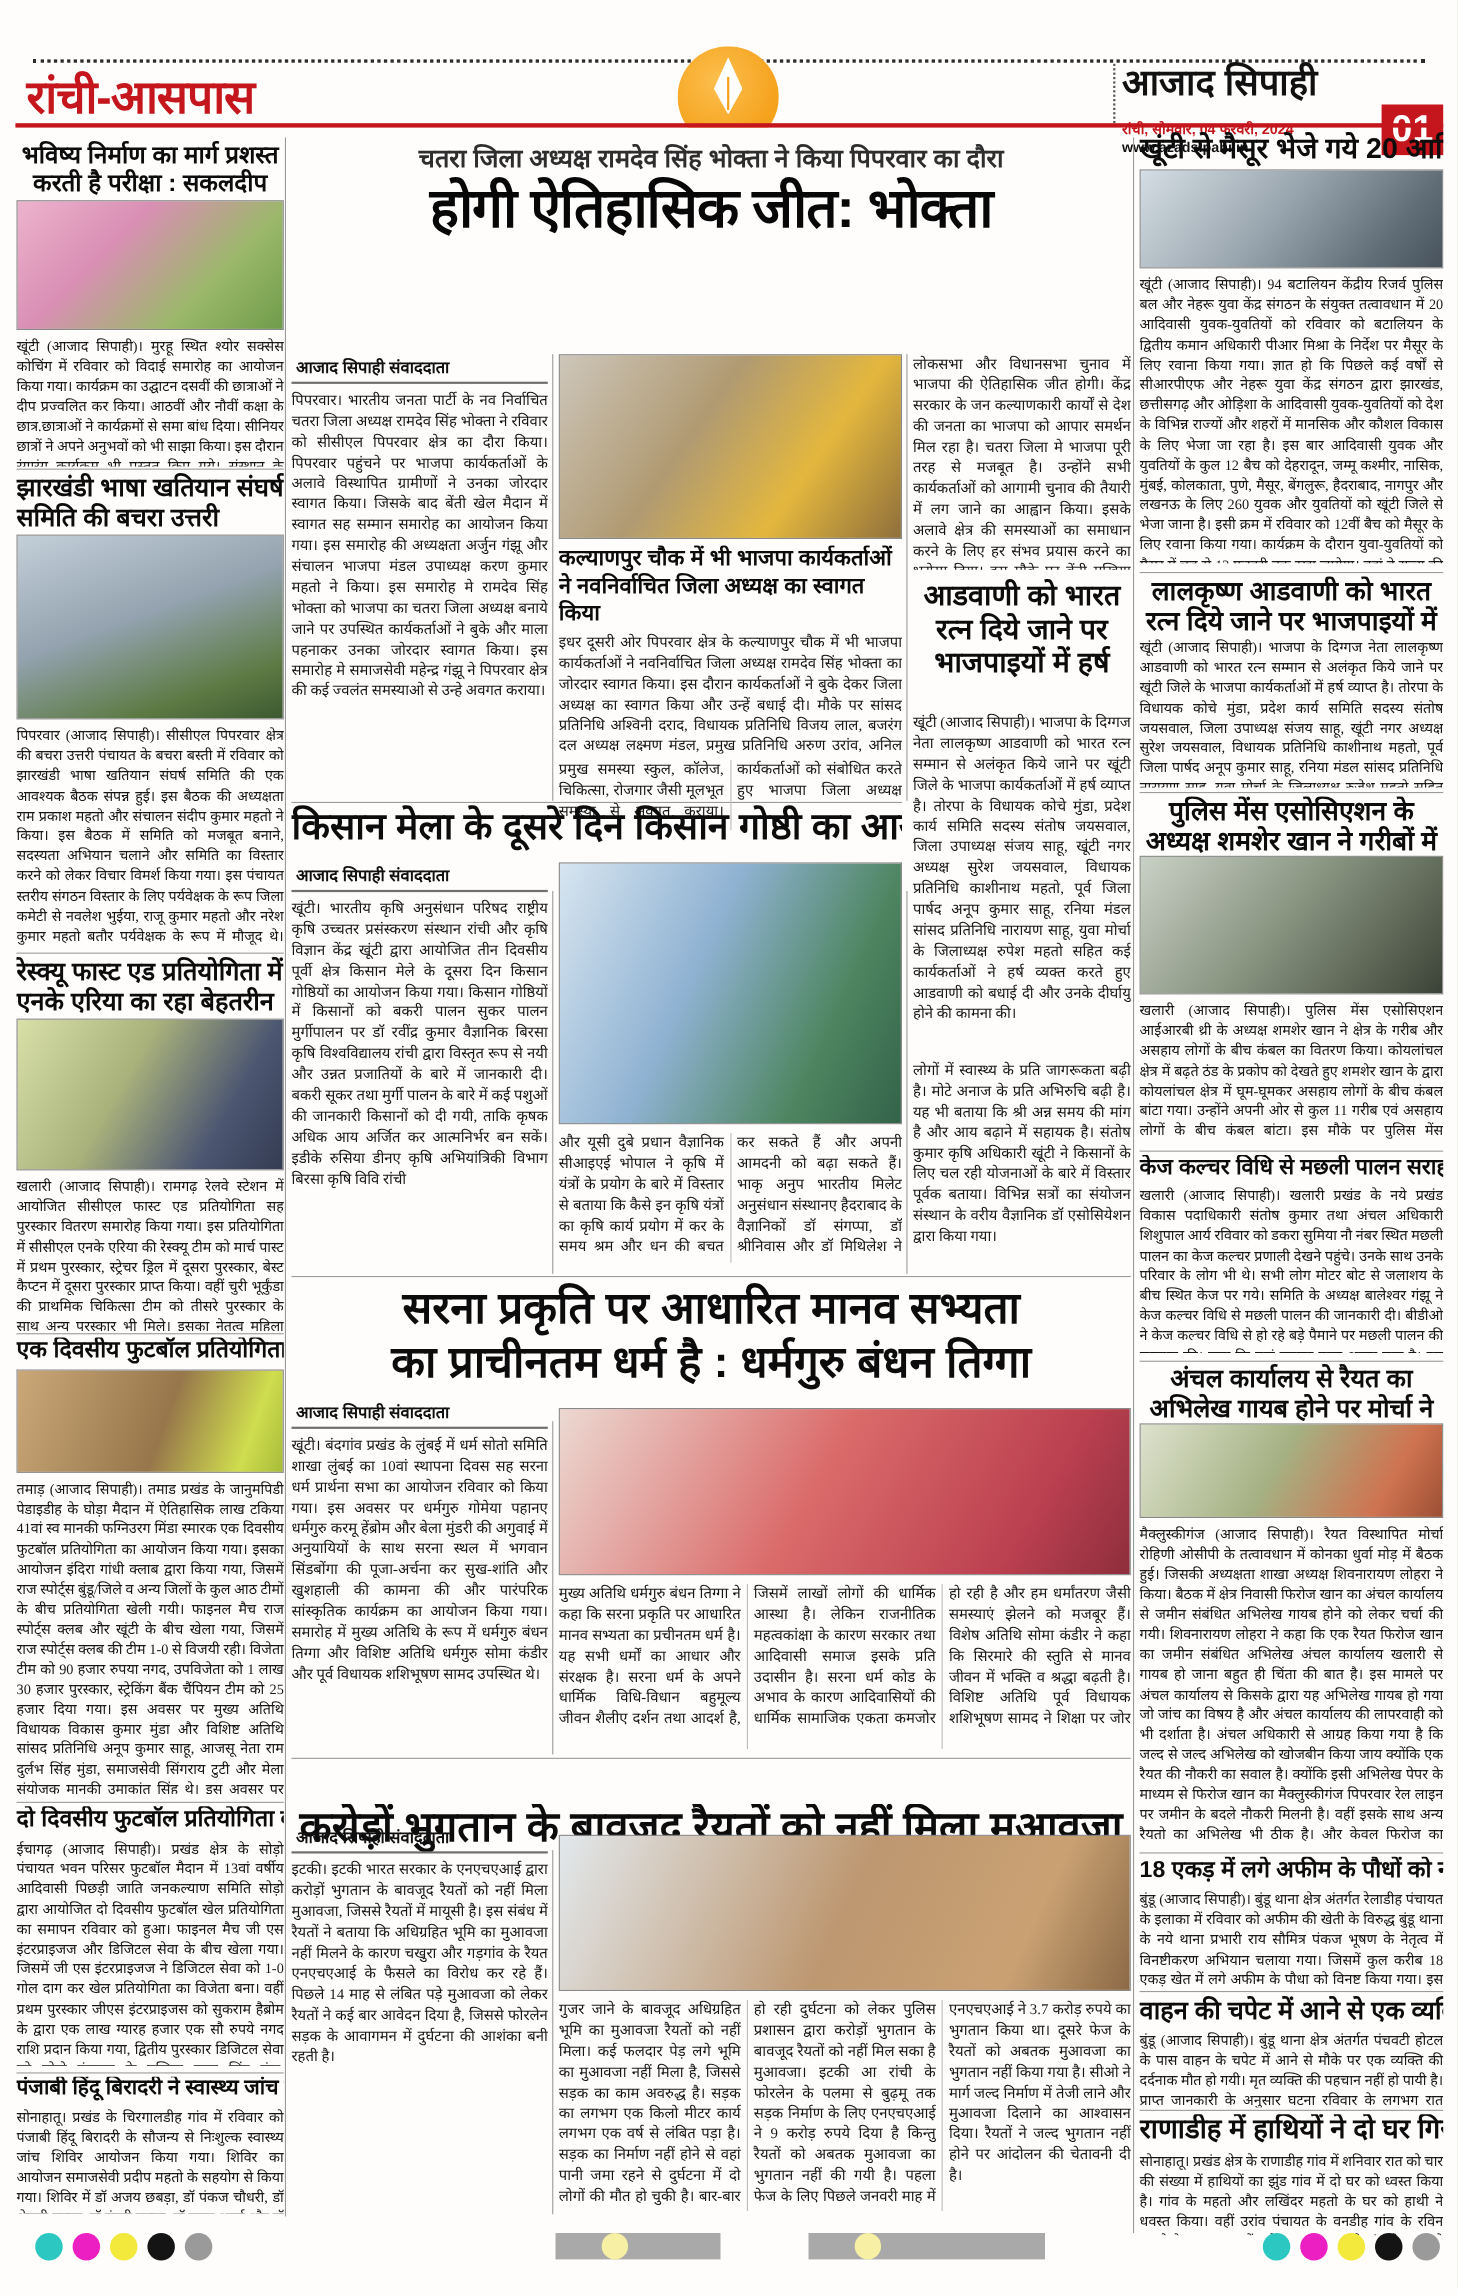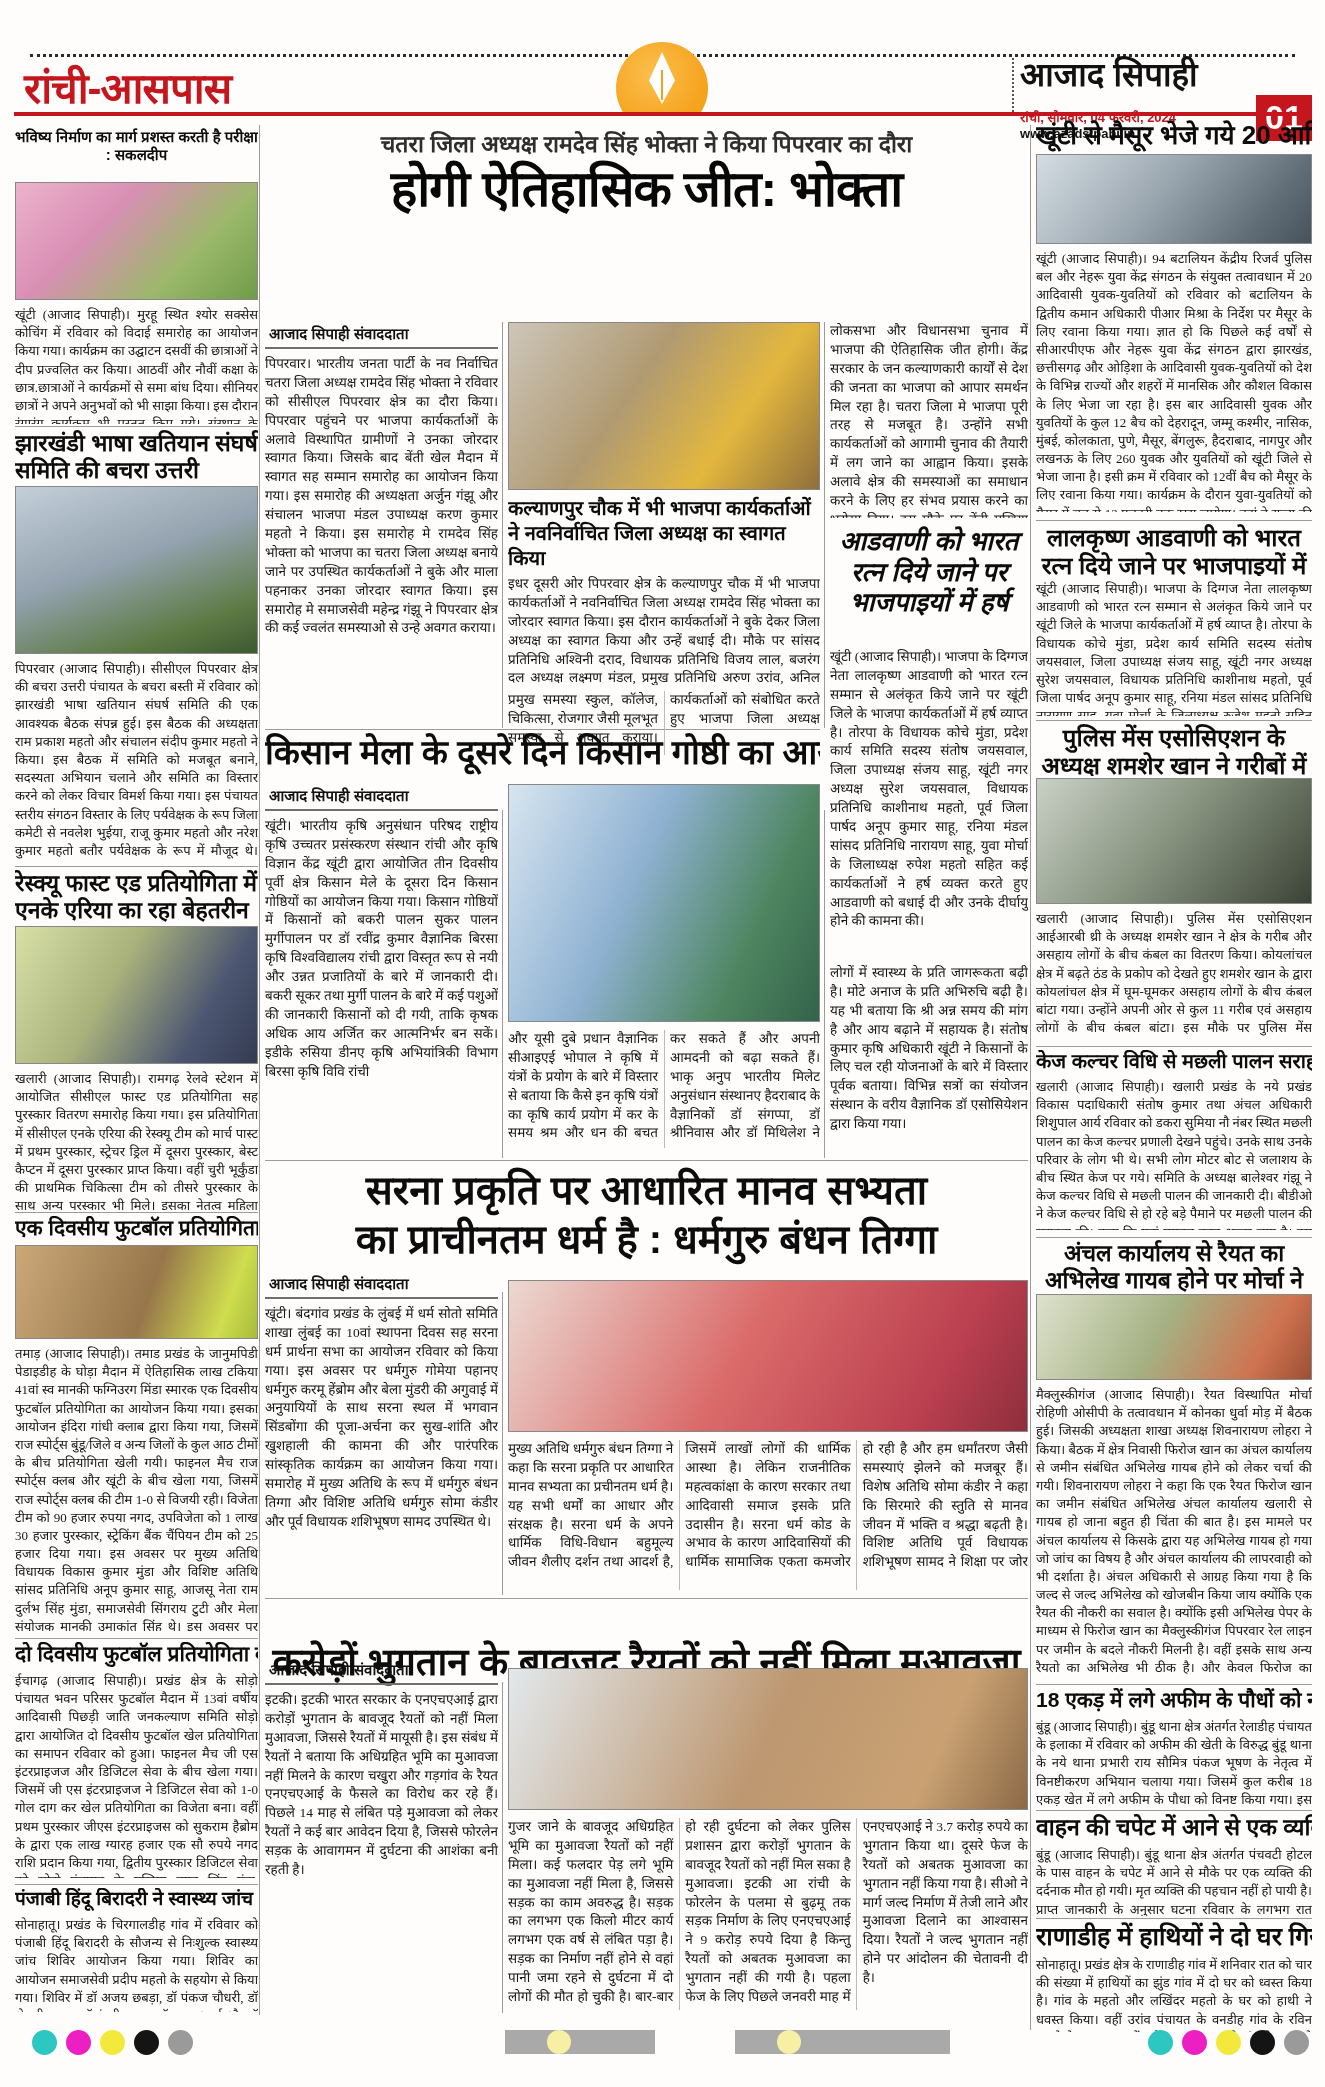--- a/index.html
+++ b/index.html
@@ -111,21 +111,21 @@
   <div class="hrule" style="left:265px;top:1598px;width:763px;"></div>
   <div class="hrule" style="left:1036px;top:520px;width:276px;"></div>
   <div class="hrule" style="left:1036px;top:720px;width:276px;"></div>
   <div class="hrule" style="left:1036px;top:1046px;width:276px;"></div>
   <div class="hrule" style="left:1036px;top:1237px;width:276px;"></div>
   <div class="hrule" style="left:1036px;top:1684px;width:276px;"></div>
   <div class="hrule" style="left:1036px;top:1810px;width:276px;"></div>
   <div class="hrule" style="left:1036px;top:1918px;width:276px;"></div>
 
   <div class="abs" style="left:15px;top:128px;width:243px;">
-    <h3 class="hl hl-c" style="font-size:15px;height:52px;">भविष्य निर्माण का मार्ग प्रशस्त करती है परीक्षा : सकलदीप</h3>
+    <h3 class="hl hl-c" style="font-size:22px;height:52px;">भविष्य निर्माण का मार्ग प्रशस्त करती है परीक्षा : सकलदीप</h3>
     <div class="photo ph-l1" style="height:118px;margin:2px 0 6px;"></div>
     <p class="body body-sm" style="height:118px;">खूंटी (आजाद सिपाही)। मुरहू स्थित श्योर सक्सेस कोचिंग में रविवार को विदाई समारोह का आयोजन किया गया। कार्यक्रम का उद्घाटन दसवीं की छात्राओं ने दीप प्रज्वलित कर किया। आठवीं और नौवीं कक्षा के छात्र.छात्राओं ने कार्यक्रमों से समा बांध दिया। सीनियर छात्रों ने अपने अनुभवों को भी साझा किया। इस दौरान रंगारंग कार्यक्रम भी प्रस्तुत किए गये। संस्थान के निदेशक सकलदीप भगत ने छात्र-छात्राओं को शुभकामनाएं देते हुए कहा कि सभी छात्र-छात्राएं मेहनत और ईमानदारी के साथ अपने निर्धारित लक्ष्य की ओर अग्रसर रहें। आपने जो कुछ संस्थान से सीखा है। अपने जीवन में उसे अवश्य चरितार्थ करें। सफलता का कोई शॉर्टकट नहीं होता है। आप तनावमुक्त और एकाग्र होकर परीक्षा की तैयारी करें। परीक्षा भविष्य निर्माण का मार्ग प्रशस्त करती है। कार्यक्रम में बेहतर प्रदर्शन को लेकर मिस फेयरवेल का खिताब स्वमणी और मिस्टर फेयरवेल विशाल को दिया गया। अनुशासन के लिए बेस्ट स्टूडेंट ऑफ द ईयर का अवार्ड तान्या प्रवीण को दिया। शिक्षिका रागिनी, अंजलि और रिया ने भी कार्यक्रम को संबोधित किया।</p>
   </div>
 
   <div class="abs" style="left:15px;top:430px;width:243px;">
     <h3 class="hl" style="font-size:23px;height:54px;">झारखंडी भाषा खतियान संघर्ष समिति की बचरा उत्तरी पंचायत समिति का गठन</h3>
     <div class="photo ph-l2" style="height:168px;margin:2px 0 6px;"></div>
     <p class="body body-sm" style="height:200px;">पिपरवार (आजाद सिपाही)। सीसीएल पिपरवार क्षेत्र की बचरा उत्तरी पंचायत के बचरा बस्ती में रविवार को झारखंडी भाषा खतियान संघर्ष समिति की एक आवश्यक बैठक संपन्न हुई। इस बैठक की अध्यक्षता राम प्रकाश महतो और संचालन संदीप कुमार महतो ने किया। इस बैठक में समिति को मजबूत बनाने, सदस्यता अभियान चलाने और समिति का विस्तार करने को लेकर विचार विमर्श किया गया। इस पंचायत स्तरीय संगठन विस्तार के लिए पर्यवेक्षक के रूप जिला कमेटी से नवलेश भुईया, राजू कुमार महतो और नरेश कुमार महतो बतौर पर्यवेक्षक के रूप में मौजूद थे। बैठक में सर्वसम्मति से झारखंडी भाषा खतियान संघर्ष समिति बचरा उत्तरी पंचायत समिति का गठन किया गया, जिसमें अध्यक्ष संदीप, उपाध्यक्ष जुगेश्वर महतो, सचिव अरविंद महतो, उपसचिव रितिक महतो, कोषाध्यक्ष आर्यन महतो, उप कोषाध्यक्ष किशोर कुमार को बनाया गया।</p>
   </div>
 
@@ -166,21 +166,21 @@
     <h4 class="subhl">कल्याणपुर चौक में भी भाजपा कार्यकर्ताओं ने नवनिर्वाचित जिला अध्यक्ष का स्वागत किया</h4>
     <p class="body" style="height:110px;">इधर दूसरी ओर पिपरवार क्षेत्र के कल्याणपुर चौक में भी भाजपा कार्यकर्ताओं ने नवनिर्वाचित जिला अध्यक्ष रामदेव सिंह भोक्ता का जोरदार स्वागत किया। इस दौरान कार्यकर्ताओं ने बुके देकर जिला अध्यक्ष का स्वागत किया और उन्हें बधाई दी। मौके पर सांसद प्रतिनिधि अश्विनी दराद, विधायक प्रतिनिधि विजय लाल, बजरंग दल अध्यक्ष लक्ष्मण मंडल, प्रमुख प्रतिनिधि अरुण उरांव, अनिल सिन्हा, देवनाथ महतो, रंजन उरांव, धनराज भोक्ता, करण महतो, दिनेश केसरी, संजय गंझू सहित कई लोग मौजूद थे।</p>
     <p class="body cols2" style="height:64px;margin-top:6px;">प्रमुख समस्या स्कुल, कॉलेज, चिकित्सा, रोजगार जैसी मूलभूत समस्या से अवगत कराया। कार्यकर्ताओं को संबोधित करते हुए भाजपा जिला अध्यक्ष रामदेव सिंह भोगता ने कहा कि आगामी</p>
   </div>
 
   <div class="abs" style="left:830px;top:322px;width:198px;">
     <p class="body" style="height:196px;">लोकसभा और विधानसभा चुनाव में भाजपा की ऐतिहासिक जीत होगी। केंद्र सरकार के जन कल्याणकारी कार्यों से देश की जनता का भाजपा को आपार समर्थन मिल रहा है। चतरा जिला मे भाजपा पूरी तरह से मजबूत है। उन्होंने सभी कार्यकर्ताओं को आगामी चुनाव की तैयारी में लग जाने का आह्वान किया। इसके अलावे क्षेत्र की समस्याओं का समाधान करने के लिए हर संभव प्रयास करने का भरोसा दिया। इस मौके पर बेंती मुखिया सरीता देवी, पंसस कुमारी अनुप्रिया, महामंत्री मिथलेश गुप्ता, सांसद प्रतिनिधि बिजय लाल, अश्विनी दराद, ईश्वर दयाल पाण्डेय, सुजित भारती, धनराज भोक्ता, महेन्द्र गंझू, विनय पांडेय, लक्ष्मण मंडल, संजय, सुशील मुंडा, प्रकाश महतो, दिलीप, आशिक अली, मनोज, मनु, महावीर उरांव सहित कई कार्यकर्ता मौजूद थे।</p>
   </div>
 
   <div class="abs" style="left:830px;top:526px;width:198px;">
-    <h3 class="hl hl-c" style="font-size:26px;height:118px;font-style:italic;">आडवाणी को भारत रत्न दिये जाने पर भाजपाइयों में हर्ष</h3>
+    <h3 class="hl hl-c" style="font-size:26px;height:118px;">आडवाणी को भारत रत्न दिये जाने पर भाजपाइयों में हर्ष</h3>
     <p class="body" style="height:308px;margin-top:4px;">खूंटी (आजाद सिपाही)। भाजपा के दिग्गज नेता लालकृष्ण आडवाणी को भारत रत्न सम्मान से अलंकृत किये जाने पर खूंटी जिले के भाजपा कार्यकर्ताओं में हर्ष व्याप्त है। तोरपा के विधायक कोचे मुंडा, प्रदेश कार्य समिति सदस्य संतोष जयसवाल, जिला उपाध्यक्ष संजय साहू, खूंटी नगर अध्यक्ष सुरेश जयसवाल, विधायक प्रतिनिधि काशीनाथ महतो, पूर्व जिला पार्षद अनूप कुमार साहू, रनिया मंडल सांसद प्रतिनिधि नारायण साहू, युवा मोर्चा के जिलाध्यक्ष रुपेश महतो सहित कई कार्यकर्ताओं ने हर्ष व्यक्त करते हुए आडवाणी को बधाई दी और उनके दीर्घायु होने की कामना की।</p>
   </div>
 
   <div class="abs" style="left:265px;top:732px;width:555px;">
     <h2 class="hl hl-c" style="font-size:34px;height:46px;white-space:nowrap;">किसान मेला के दूसरे दिन किसान गोष्ठी का आयोजन</h2>
   </div>
   <div class="abs" style="left:265px;top:784px;width:233px;">
     <div class="byline">आजाद सिपाही संवाददाता</div>
     <p class="body" style="height:336px;">खूंटी। भारतीय कृषि अनुसंधान परिषद राष्ट्रीय कृषि उच्चतर प्रसंस्करण संस्थान रांची और कृषि विज्ञान केंद्र खूंटी द्वारा आयोजित तीन दिवसीय पूर्वी क्षेत्र किसान मेले के दूसरा दिन किसान गोष्ठियों का आयोजन किया गया। किसान गोष्ठियों में किसानों को बकरी पालन सुकर पालन मुर्गीपालन पर डॉ रवींद्र कुमार वैज्ञानिक बिरसा कृषि विश्वविद्यालय रांची द्वारा विस्तृत रूप से नयी और उन्नत प्रजातियों के बारे में जानकारी दी। बकरी सूकर तथा मुर्गी पालन के बारे में कई पशुओं की जानकारी किसानों को दी गयी, ताकि कृषक अधिक आय अर्जित कर आत्मनिर्भर बन सकें। इडीके रुसिया डीनए कृषि अभियांत्रिकी विभाग बिरसा कृषि विवि रांची</p>
   </div>

